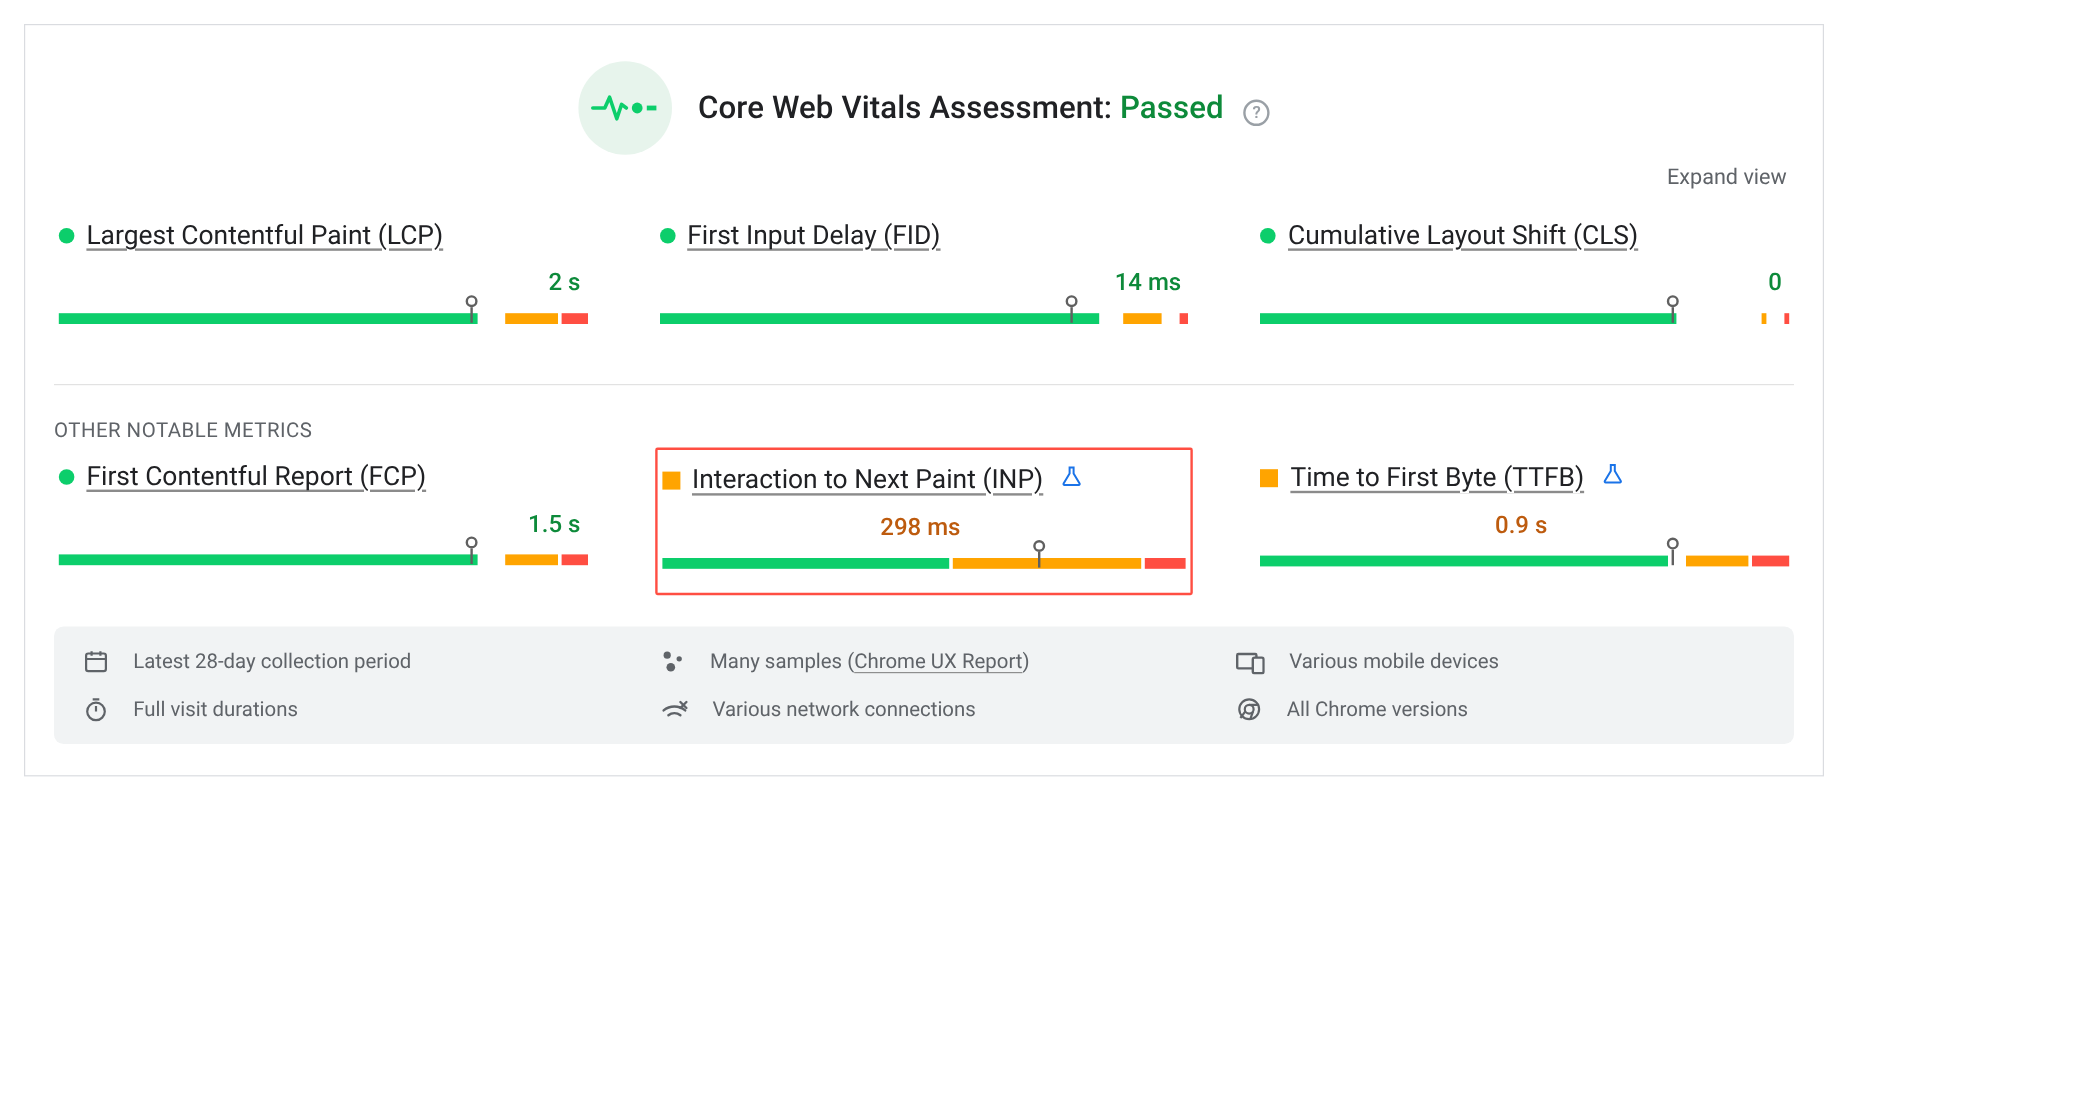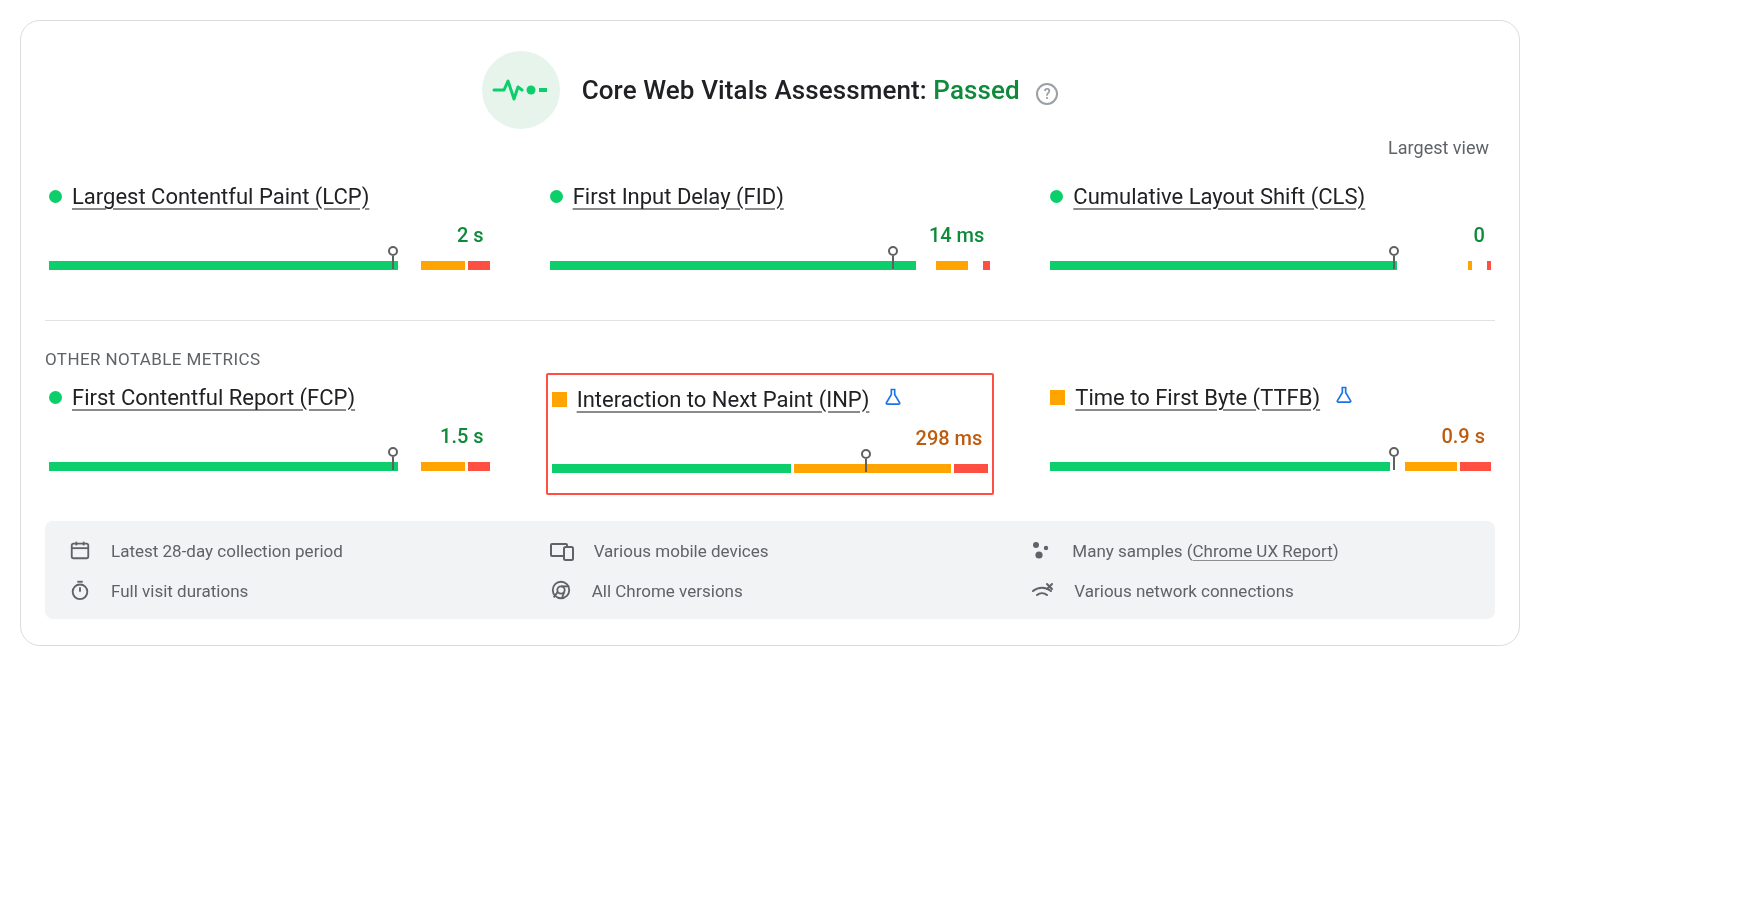--- a/index.html
+++ b/index.html
@@ -12,21 +12,21 @@
     --text-orange: #bd5b0e;
     --link: #1a73e8;
   }
   * { box-sizing: border-box; }
   body {
     font-family: Roboto, "Segoe UI", Arial, Helvetica, sans-serif;
     margin: 0; padding: 20px; background: #fff; color: var(--text);
     font-size: 17px;
   }
   .card {
-    border: 1px solid #dadce0; border-radius: 20px;
+    border: 1px solid #dadce0; border-radius: 0;
     padding: 30px 24px 26px; width: 1500px;
   }
   .header {
     display: flex; align-items: center; justify-content: center; gap: 22px;
     margin-bottom: 8px;
   }
   .vitals-badge {
     width: 78px; height: 78px; border-radius: 50%;
     background: #e7f4ec; display: flex; align-items: center; justify-content: center;
   }
@@ -52,21 +52,21 @@
   .status-dot { width: 13px; height: 13px; border-radius: 50%; display:inline-block; flex: 0 0 auto;}
   .status-sq { width: 15px; height: 15px; display:inline-block; flex: 0 0 auto;}
   .status-good { background: var(--green-s); }
   .status-warn { background: var(--orange); }
   .m-name { color: var(--text); text-decoration: underline; text-underline-offset: 4px; text-decoration-color: #8b8b8b; }
   .flask { color: var(--link); margin-left: 4px; }
   .m-value {
     text-align: right; font-size: 20px; font-weight: 500; margin: 14px 6px 2px 0;
   }
   .v-good { color: var(--green); }
-  .v-warn { color: var(--text-orange); }
+  .v-warn { color: var(--text-orange); text-align: center; }
   .bar-wrap { position: relative; padding-top: 12px; }
   .bar {
     height: 9px; display: flex; gap: 3px; border-radius: 2px; overflow: visible;
   }
   .seg { height: 100%; }
   .seg.g { background: var(--green-s); }
   .seg.o { background: var(--orange); }
   .seg.r { background: var(--red); }
   .marker {
     position: absolute; top: -3px; transform: translateX(-50%);
@@ -104,21 +104,21 @@
         <rect x="47" y="13" width="8" height="4" fill="#0cce6b"></rect>
       </svg>
     </div>
     <div class="title-row">
       <span>Core Web Vitals Assessment:</span>
       <span class="passed">Passed</span>
       <span class="help-circle">?</span>
     </div>
   </div>
 
-  <div class="expand">Largest view</div>
+  <div class="expand">Expand view</div>
 
   <div class="grid3" id="core-row">
   <div class="metric ">
     <div class="m-title">
       <span class="status-dot status-good"></span>
       <span class="m-name">Largest Contentful Paint (LCP)</span>
 
     </div>
     <div class="m-value v-good">2 s</div>
     <div class="bar-wrap">
@@ -252,58 +252,58 @@
     <div class="f-item">
       <svg width="22" height="22" viewBox="0 0 24 24" fill="none" stroke="#5f6368" stroke-width="2">
           <rect x="3" y="5" width="18" height="16" rx="2"></rect>
           <line x1="3" y1="10" x2="21" y2="10"></line>
           <line x1="8" y1="3" x2="8" y2="7"></line>
           <line x1="16" y1="3" x2="16" y2="7"></line>
         </svg>
       <span>Latest 28-day collection period</span>
     </div>
     <div class="f-item">
-      <svg width="24" height="20" viewBox="0 0 24 20" fill="none" stroke="#5f6368" stroke-width="2">
-          <rect x="1" y="3" width="16" height="12" rx="1"></rect>
-          <rect x="14" y="6" width="9" height="13" rx="1.5" fill="#f1f3f4"></rect>
-        </svg>
-      <span>Various mobile devices</span>
-    </div>
-    <div class="f-item">
       <svg width="22" height="22" viewBox="0 0 22 22">
           <circle cx="6" cy="6" r="3" fill="#5f6368"></circle>
           <circle cx="16" cy="9" r="2.2" fill="#5f6368"></circle>
           <circle cx="9" cy="16" r="3.6" fill="#5f6368"></circle>
         </svg>
       <span>
         <span>Many samples (</span><span class="u">Chrome UX Report</span><span>)</span>
       </span>
     </div>
     <div class="f-item">
+      <svg width="24" height="20" viewBox="0 0 24 20" fill="none" stroke="#5f6368" stroke-width="2">
+          <rect x="1" y="3" width="16" height="12" rx="1"></rect>
+          <rect x="14" y="6" width="9" height="13" rx="1.5" fill="#f1f3f4"></rect>
+        </svg>
+      <span>Various mobile devices</span>
+    </div>
+    <div class="f-item">
       <svg width="22" height="22" viewBox="0 0 24 24" fill="none" stroke="#5f6368" stroke-width="2">
           <circle cx="12" cy="14" r="8"></circle>
           <line x1="12" y1="14" x2="12" y2="9"></line>
           <line x1="9" y1="3" x2="15" y2="3"></line>
         </svg>
       <span>Full visit durations</span>
+    </div>
+    <div class="f-item">
+      <svg width="24" height="20" viewBox="0 0 24 20" fill="none" stroke="#5f6368" stroke-width="2" stroke-linecap="round">
+          <path d="M3 10a14 14 0 0 1 18 0"></path>
+          <path d="M7 14a8 8 0 0 1 10 0"></path>
+          <line x1="17" y1="3" x2="22" y2="8"></line>
+          <line x1="22" y1="3" x2="17" y2="8"></line>
+        </svg>
+      <span>Various network connections</span>
     </div>
     <div class="f-item">
       <svg width="22" height="22" viewBox="0 0 24 24" fill="none" stroke="#5f6368" stroke-width="2">
           <circle cx="12" cy="12" r="9"></circle>
           <circle cx="12" cy="12" r="4"></circle>
           <line x1="12" y1="8" x2="21" y2="8"></line>
           <line x1="8.5" y1="14" x2="4" y2="20"></line>
           <line x1="15.5" y1="14" x2="13" y2="21"></line>
         </svg>
       <span>All Chrome versions</span>
     </div>
-    <div class="f-item">
-      <svg width="24" height="20" viewBox="0 0 24 20" fill="none" stroke="#5f6368" stroke-width="2" stroke-linecap="round">
-          <path d="M3 10a14 14 0 0 1 18 0"></path>
-          <path d="M7 14a8 8 0 0 1 10 0"></path>
-          <line x1="17" y1="3" x2="22" y2="8"></line>
-          <line x1="22" y1="3" x2="17" y2="8"></line>
-        </svg>
-      <span>Various network connections</span>
-    </div>
   </div>
 
 </div>
 
 </body></html>

